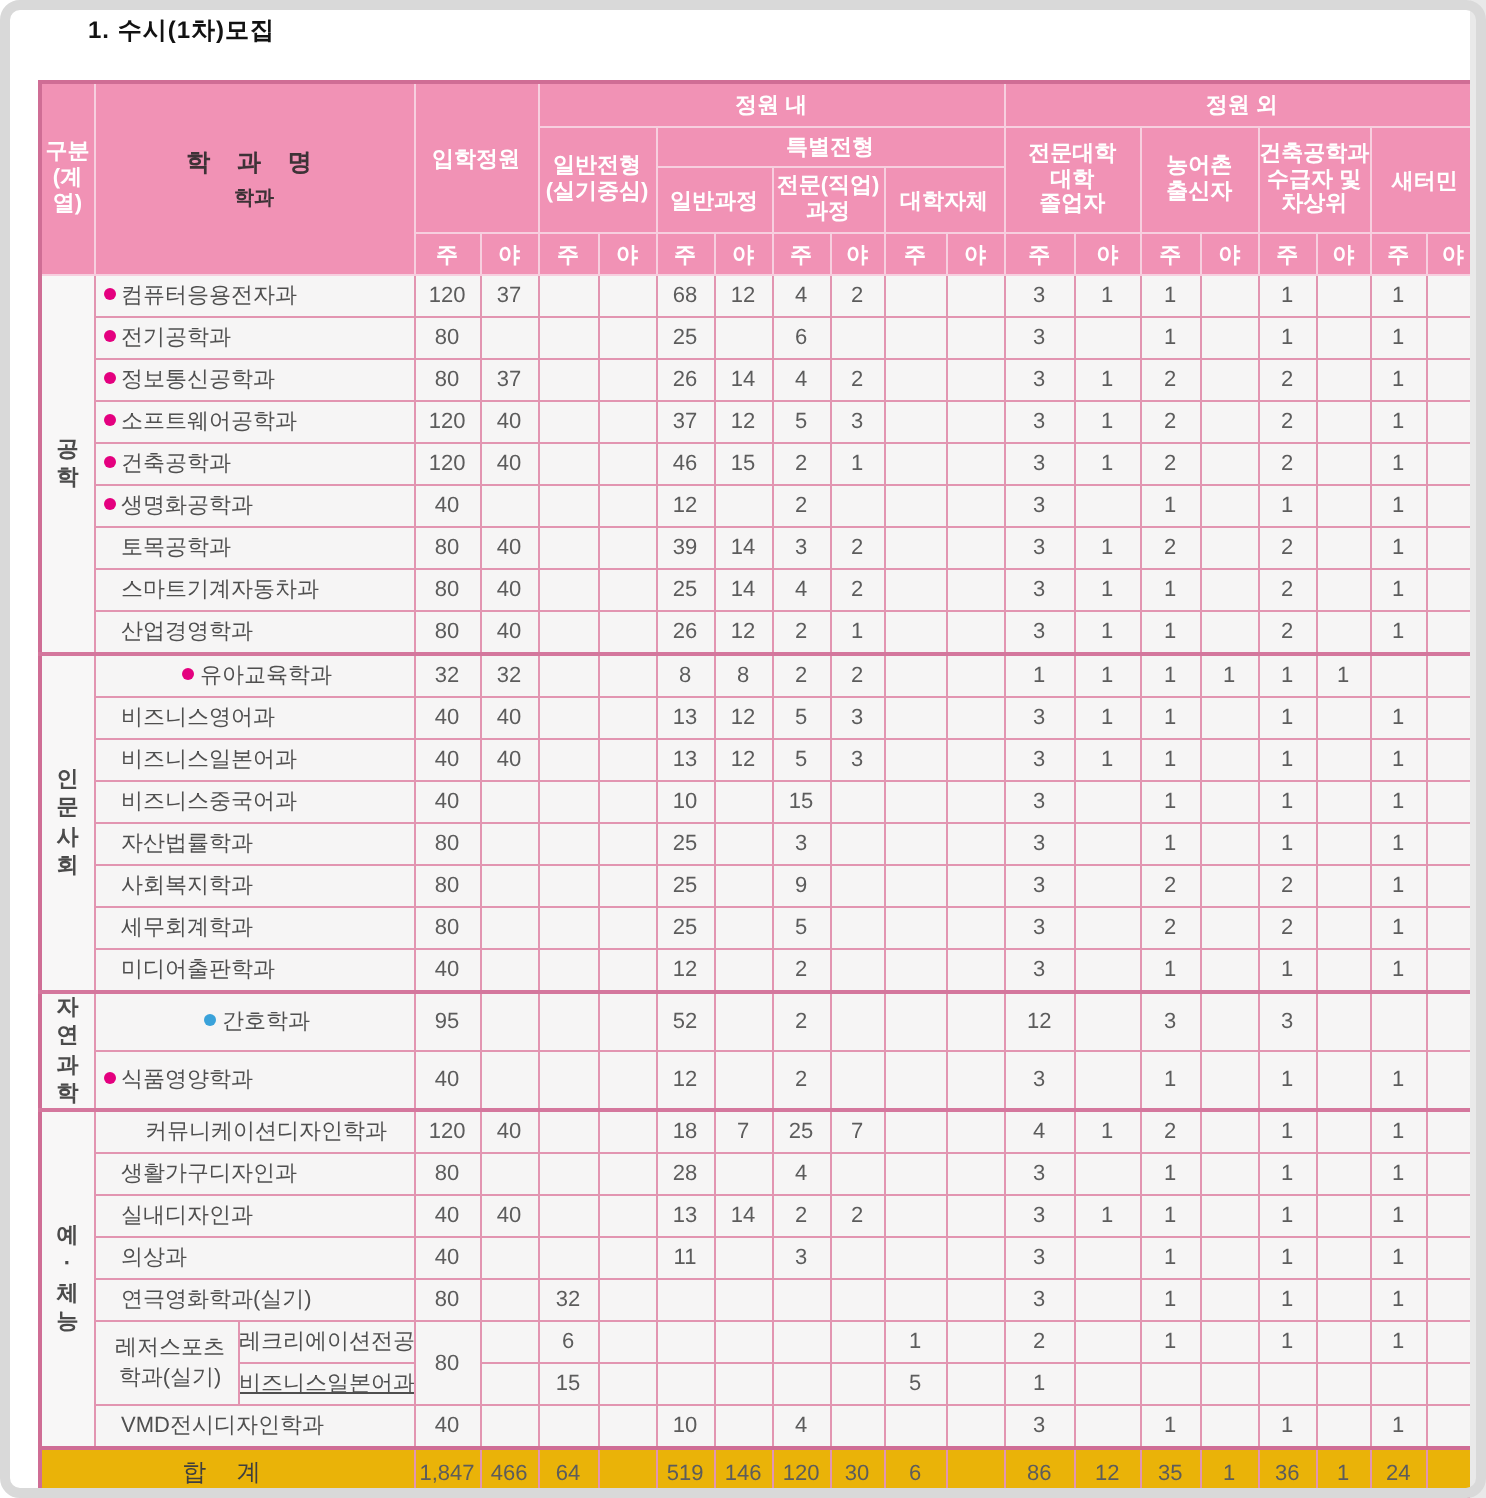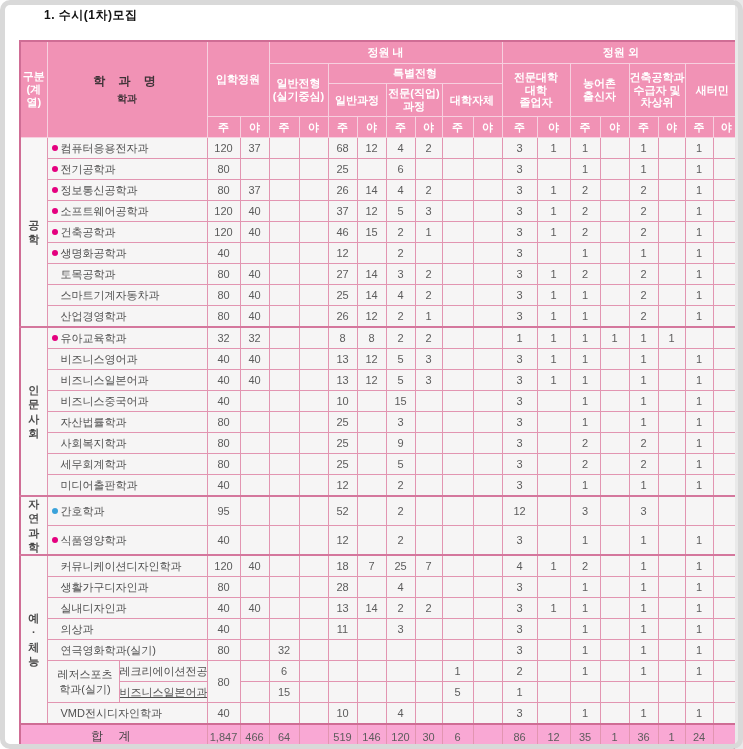--- a/index.html
+++ b/index.html
@@ -20,22 +20,22 @@
   .dept-s{color:#3d3236;font-size:10px;font-weight:bold;margin-top:2px;}
   tbody td{background:#f6f5f5;border:1px solid #e295b1;color:#5c5c5c;font-size:11px;height:20px;line-height:1.1;text-align:center;}
   td.section-cell{font-weight:bold;color:#4b4b4b;white-space:pre-line;font-size:11px;line-height:1.3;background:#f8f7f7;}
   td.name-cell{text-align:left;padding:0 1px 0 3px;white-space:nowrap;}
   .bullet{display:inline-block;width:6px;height:6px;border-radius:50%;margin:0 3px 2px 1px;vertical-align:middle;}
   .bullet.none{background:transparent;}
   .dept-text{font-size:11px;color:#4f4f4f;}
   td.name-group{white-space:pre-line;text-align:center;padding-left:4px;font-size:11px;color:#4f4f4f;line-height:1.35;}
   td.name-sub{font-size:11px;color:#4f4f4f;text-align:center;white-space:nowrap;}
   td.name-sub.u{text-decoration:underline;}
-  tr.sec-start td{border-top:2px solid #d4779d;}
-  tr.totals td{background:#f9a8d4;border-top:2px solid #cf6d95;height:23px;margin-top:39px;}
+  tr.sec-start td{border-top:2px solid #d4779d;text-align:center;}
+  tr.totals td{background:#eab308;border-top:2px solid #cf6d95;height:23px;margin-top:39px;}
   td.total-label{font-size:12px;letter-spacing:6px;color:#3f3f3f;}
 </style>
 </head>
 <body>
 
 <div class="frame-right"></div>
 <div class="frame"></div>
 
 <div class="page-title">1. 수시(1차)모집</div>
 
@@ -245,21 +245,21 @@
           <td class="num"></td>
           <td class="num">1</td>
           <td class="num"></td>
         </tr>
         <tr>
           <td class="name-cell" colspan="2"><span class="bullet none"></span><span class="dept-text">토목공학과</span></td>
           <td class="num">80</td>
           <td class="num">40</td>
           <td class="num"></td>
           <td class="num"></td>
-          <td class="num">27</td>
+          <td class="num">39</td>
           <td class="num">14</td>
           <td class="num">3</td>
           <td class="num">2</td>
           <td class="num"></td>
           <td class="num"></td>
           <td class="num">3</td>
           <td class="num">1</td>
           <td class="num">2</td>
           <td class="num"></td>
           <td class="num">2</td>

